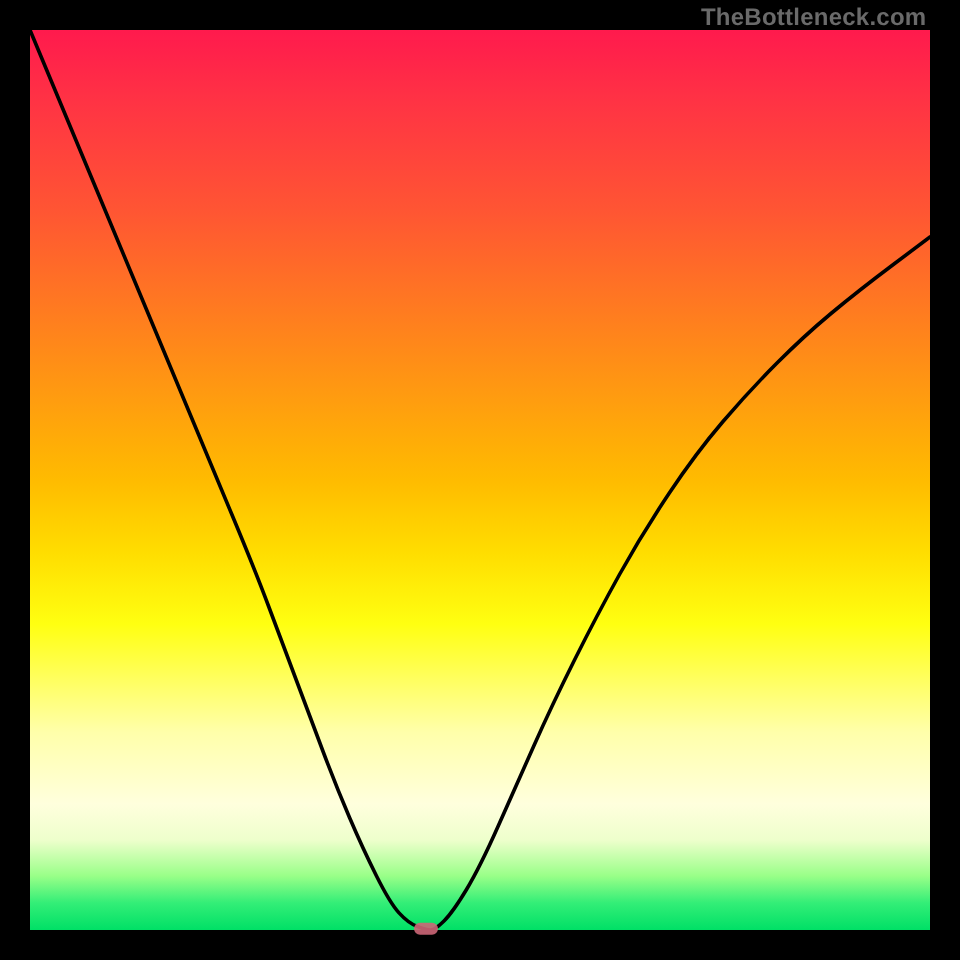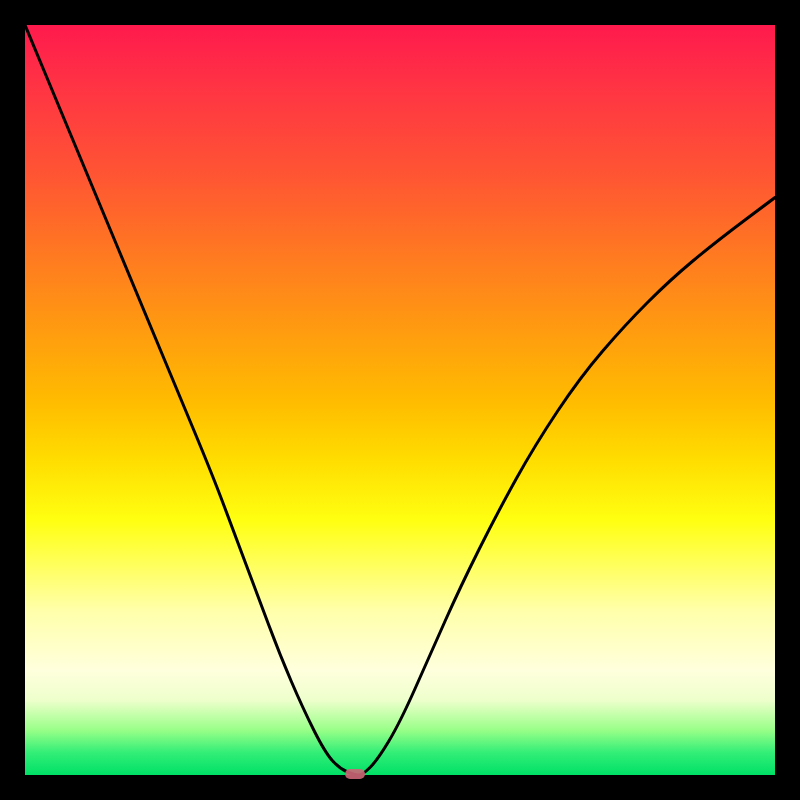--- a/index.html
+++ b/index.html
@@ -69,13 +69,14 @@
 
 <div class="frame">
   <div class="plot-area"></div>
 
   <svg class="curve" viewBox="0 0 750 750" preserveAspectRatio="none">
     <path id="curve-path" d="M 0,0 Q 0,0 18.75,45 Q 37.5,90 56.25,135 Q 75,180 93.75,225 Q 112.5,270 131.25,315 Q 150,360 168.75,405 Q 187.5,450 198.75,480 Q 210.00000000000003,510 221.25,540 Q 232.5,570 243.75,600 Q 255.00000000000003,630 266.25,656.25 Q 277.5,682.5 288.75,705 Q 300,727.5 307.5,735.75 Q 315,744 322.5,747 Q 330,750 333.75,750 Q 337.5,750 345,742.5 Q 352.5,735 363.75,716.25 Q 375,697.5 390,663.75 Q 405,630 420,596.25 Q 434.99999999999994,562.5 453.75,525 Q 472.5,487.5 491.25,453.75 Q 510.00000000000006,420 532.5,386.25 Q 555,352.5 577.5,326.25 Q 600,300 622.5,277.5 Q 645,255 667.5,236.25 Q 690,217.5 720,195 T 750,172.5" fill="none" stroke="#000" stroke-width="3" stroke-linejoin="round" stroke-linecap="round"></path>
   </svg>
 
   <div id="marker" class="marker" style="left: 345px; top: 769px;"></div>
 
+  <div class="watermark">TheBottleneck.com</div>
 </div>
 
 </body></html>

